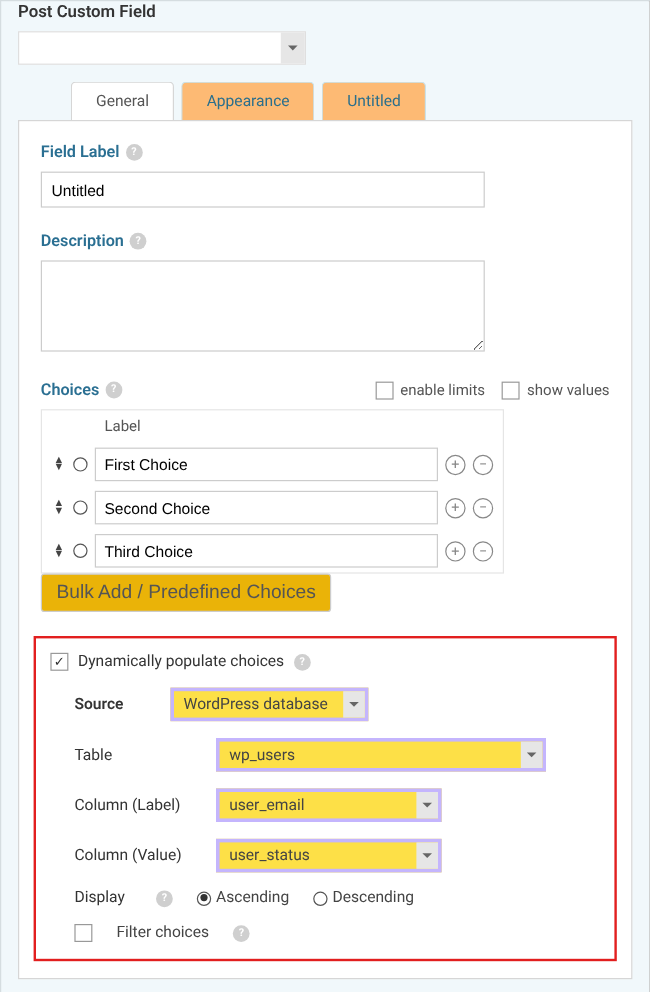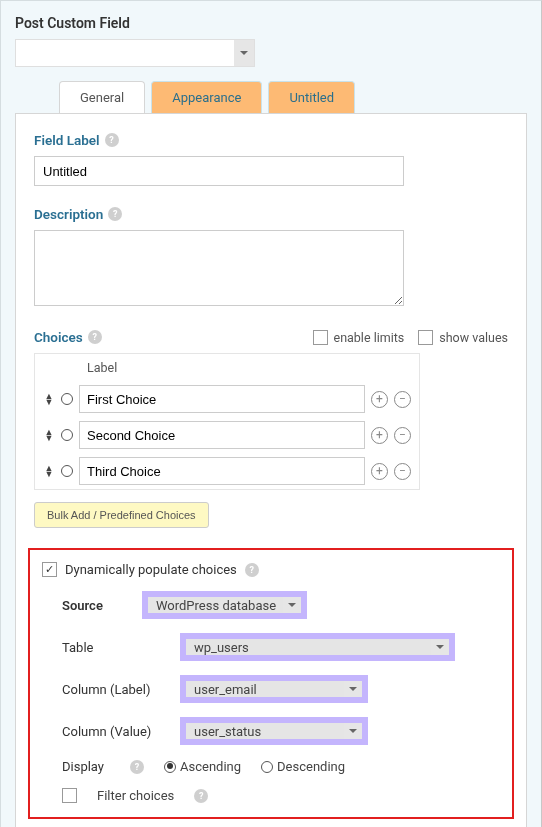--- a/index.html
+++ b/index.html
@@ -13,21 +13,21 @@
   }
   .panel {
     background: #f1f8fb;
     border: 1px solid #d5dde0;
     border-right: 1px solid #c7c7c7;
     margin: 0;
   }
   .panel-title {
     font-weight: 600;
     font-size: 14px;
-    padding: 14px 14px 8px;
+    padding: 1px 14px 8px;
     color: #333;
   }
   .top-select-wrap {
     padding: 0 14px 14px;
   }
   .top-select {
     width: 240px;
     height: 28px;
     background: #fff;
     border: 1px solid #dfdfdf;
@@ -190,26 +190,25 @@
     border: 1.5px solid #888;
     border-radius: 50%;
     display: inline-flex;
     align-items: center;
     justify-content: center;
     font-size: 12px;
     color: #888;
     cursor: pointer;
   }
   .bulk-btn {
-    margin-top: 12px;
     padding: 6px 12px;
     border: 1px solid #ccc;
     border-radius: 3px;
-    background: #fef9c3;
-    font-size: 11px;
+    background: #eab308;
+    font-size: 16px;
     color: #555;
     cursor: pointer;
   }
   .red-box {
     border: 2px solid #e21f1f;
     margin: 10px -6px 6px -6px;
     padding: 12px 12px 14px;
   }
   .dyn-row {
     display: flex;
@@ -218,22 +217,22 @@
     gap: 20px;
   }
   .dyn-lbl {
     width: 98px;
     font-size: 13px;
     color: #333;
   }
   .dyn-lbl.bold { font-weight: 600; }
   .select-box {
     height: 28px;
-    border: 6px solid #c4b5fd;
-    background: #e5e5e5;
+    border: 3px solid #c4b5fd;
+    background: #fde047;
     display: flex;
     align-items: center;
     font-size: 13px;
     padding-left: 8px;
   }
   .select-box .sel-arrow {
     width: 18px;
     height: 100%;
     background: #e6e6e6;
     margin-left: auto;

